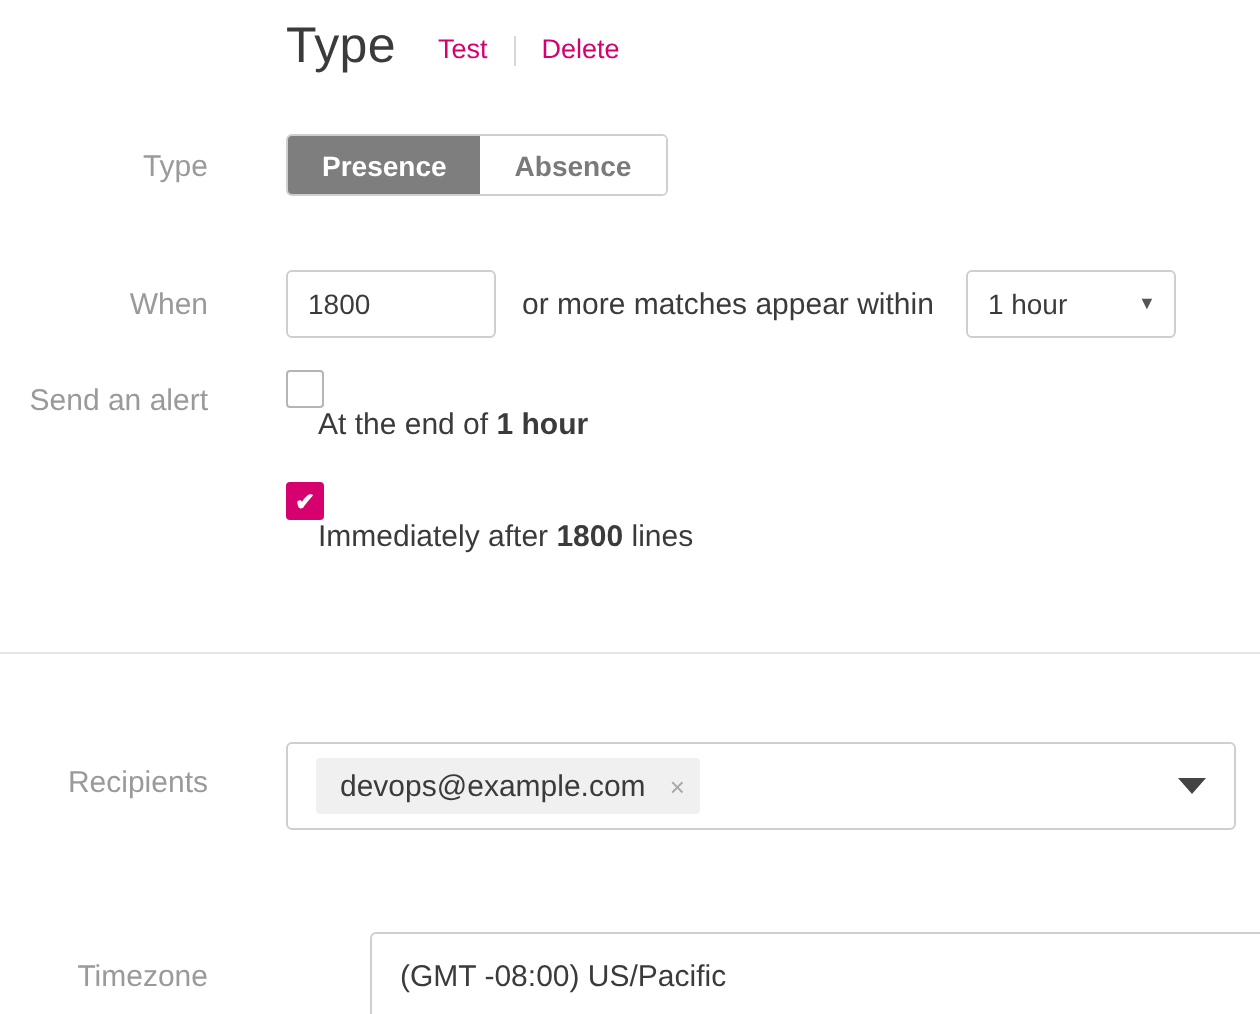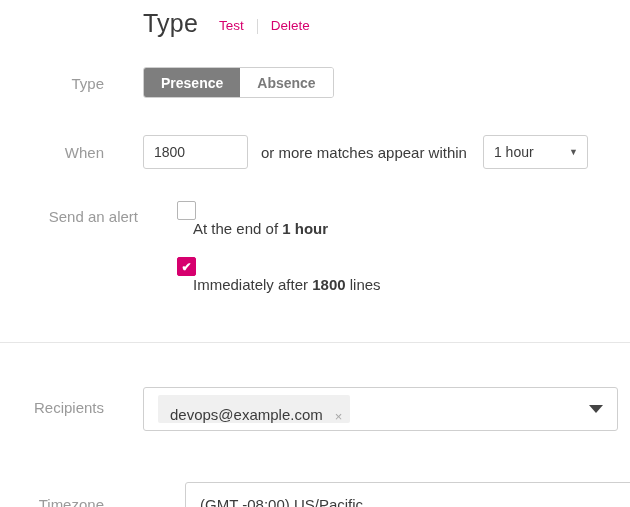--- a/index.html
+++ b/index.html
@@ -150,21 +150,21 @@
     position: absolute;
     right: 9px;
     top: 50%;
     transform: translateY(-50%);
     font-size: 9px;
     color: #555;
     line-height: 1;
   }
 
   
-  .alert-row { margin-top: 32px; padding-left: 34px; }
+  .alert-row { margin-top: 16px; }
   .alert-row .row-label { padding-top: 7px; }
   .check-line {
     display: flex;
     cursor: pointer;
     flex-direction: column;
   }
   .check-line + .check-line { margin-top: 20px; }
   .checkbox {
     width: 19px;
     height: 19px;
@@ -232,21 +232,21 @@
     top: 50%;
     transform: translateY(-50%);
     width: 0;
     height: 0;
     border-left: 7px solid transparent;
     border-right: 7px solid transparent;
     border-top: 8px solid #444;
   }
   .chip {
     display: inline-flex;
-    align-items: flex-end;
+    align-items: center;
     background: #f0f0f0;
     border-radius: 2px;
     height: 28px;
     padding: 0 8px 0 12px;
     font-size: 15px;
     color: #3b3b3b;
   }
   .chip-x {
     margin-left: 12px;
     color: #a8a8a8;

